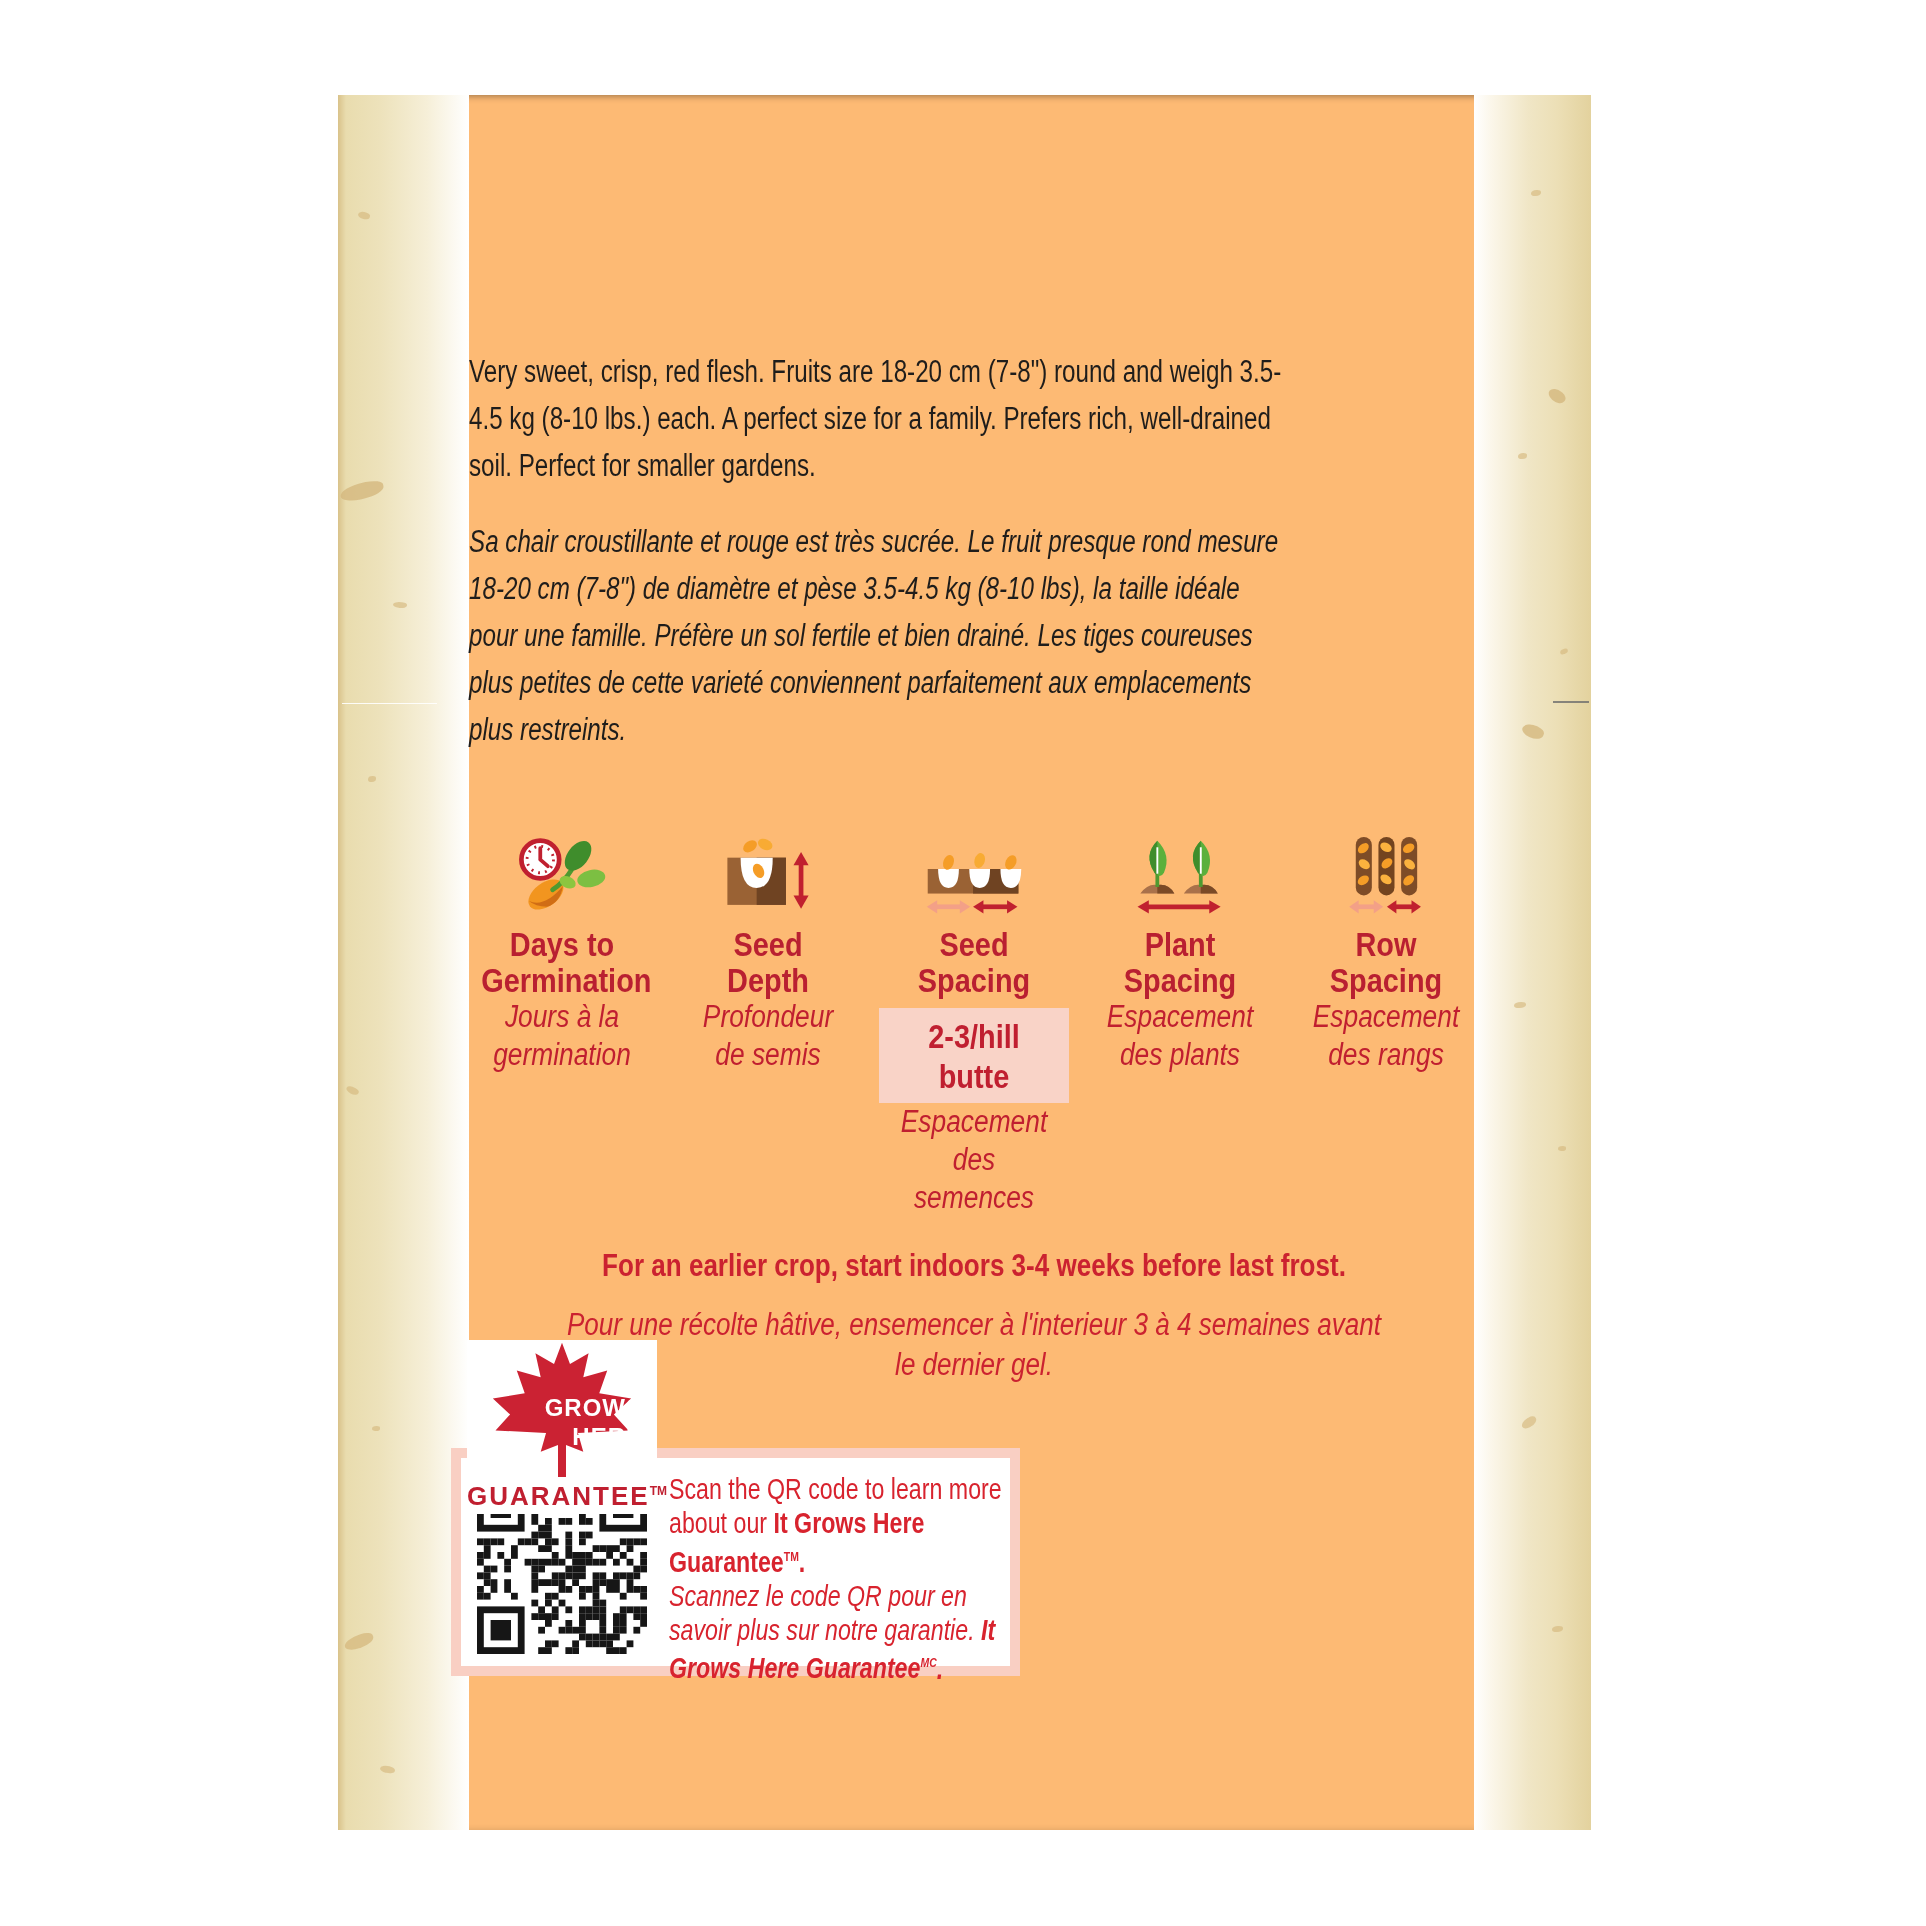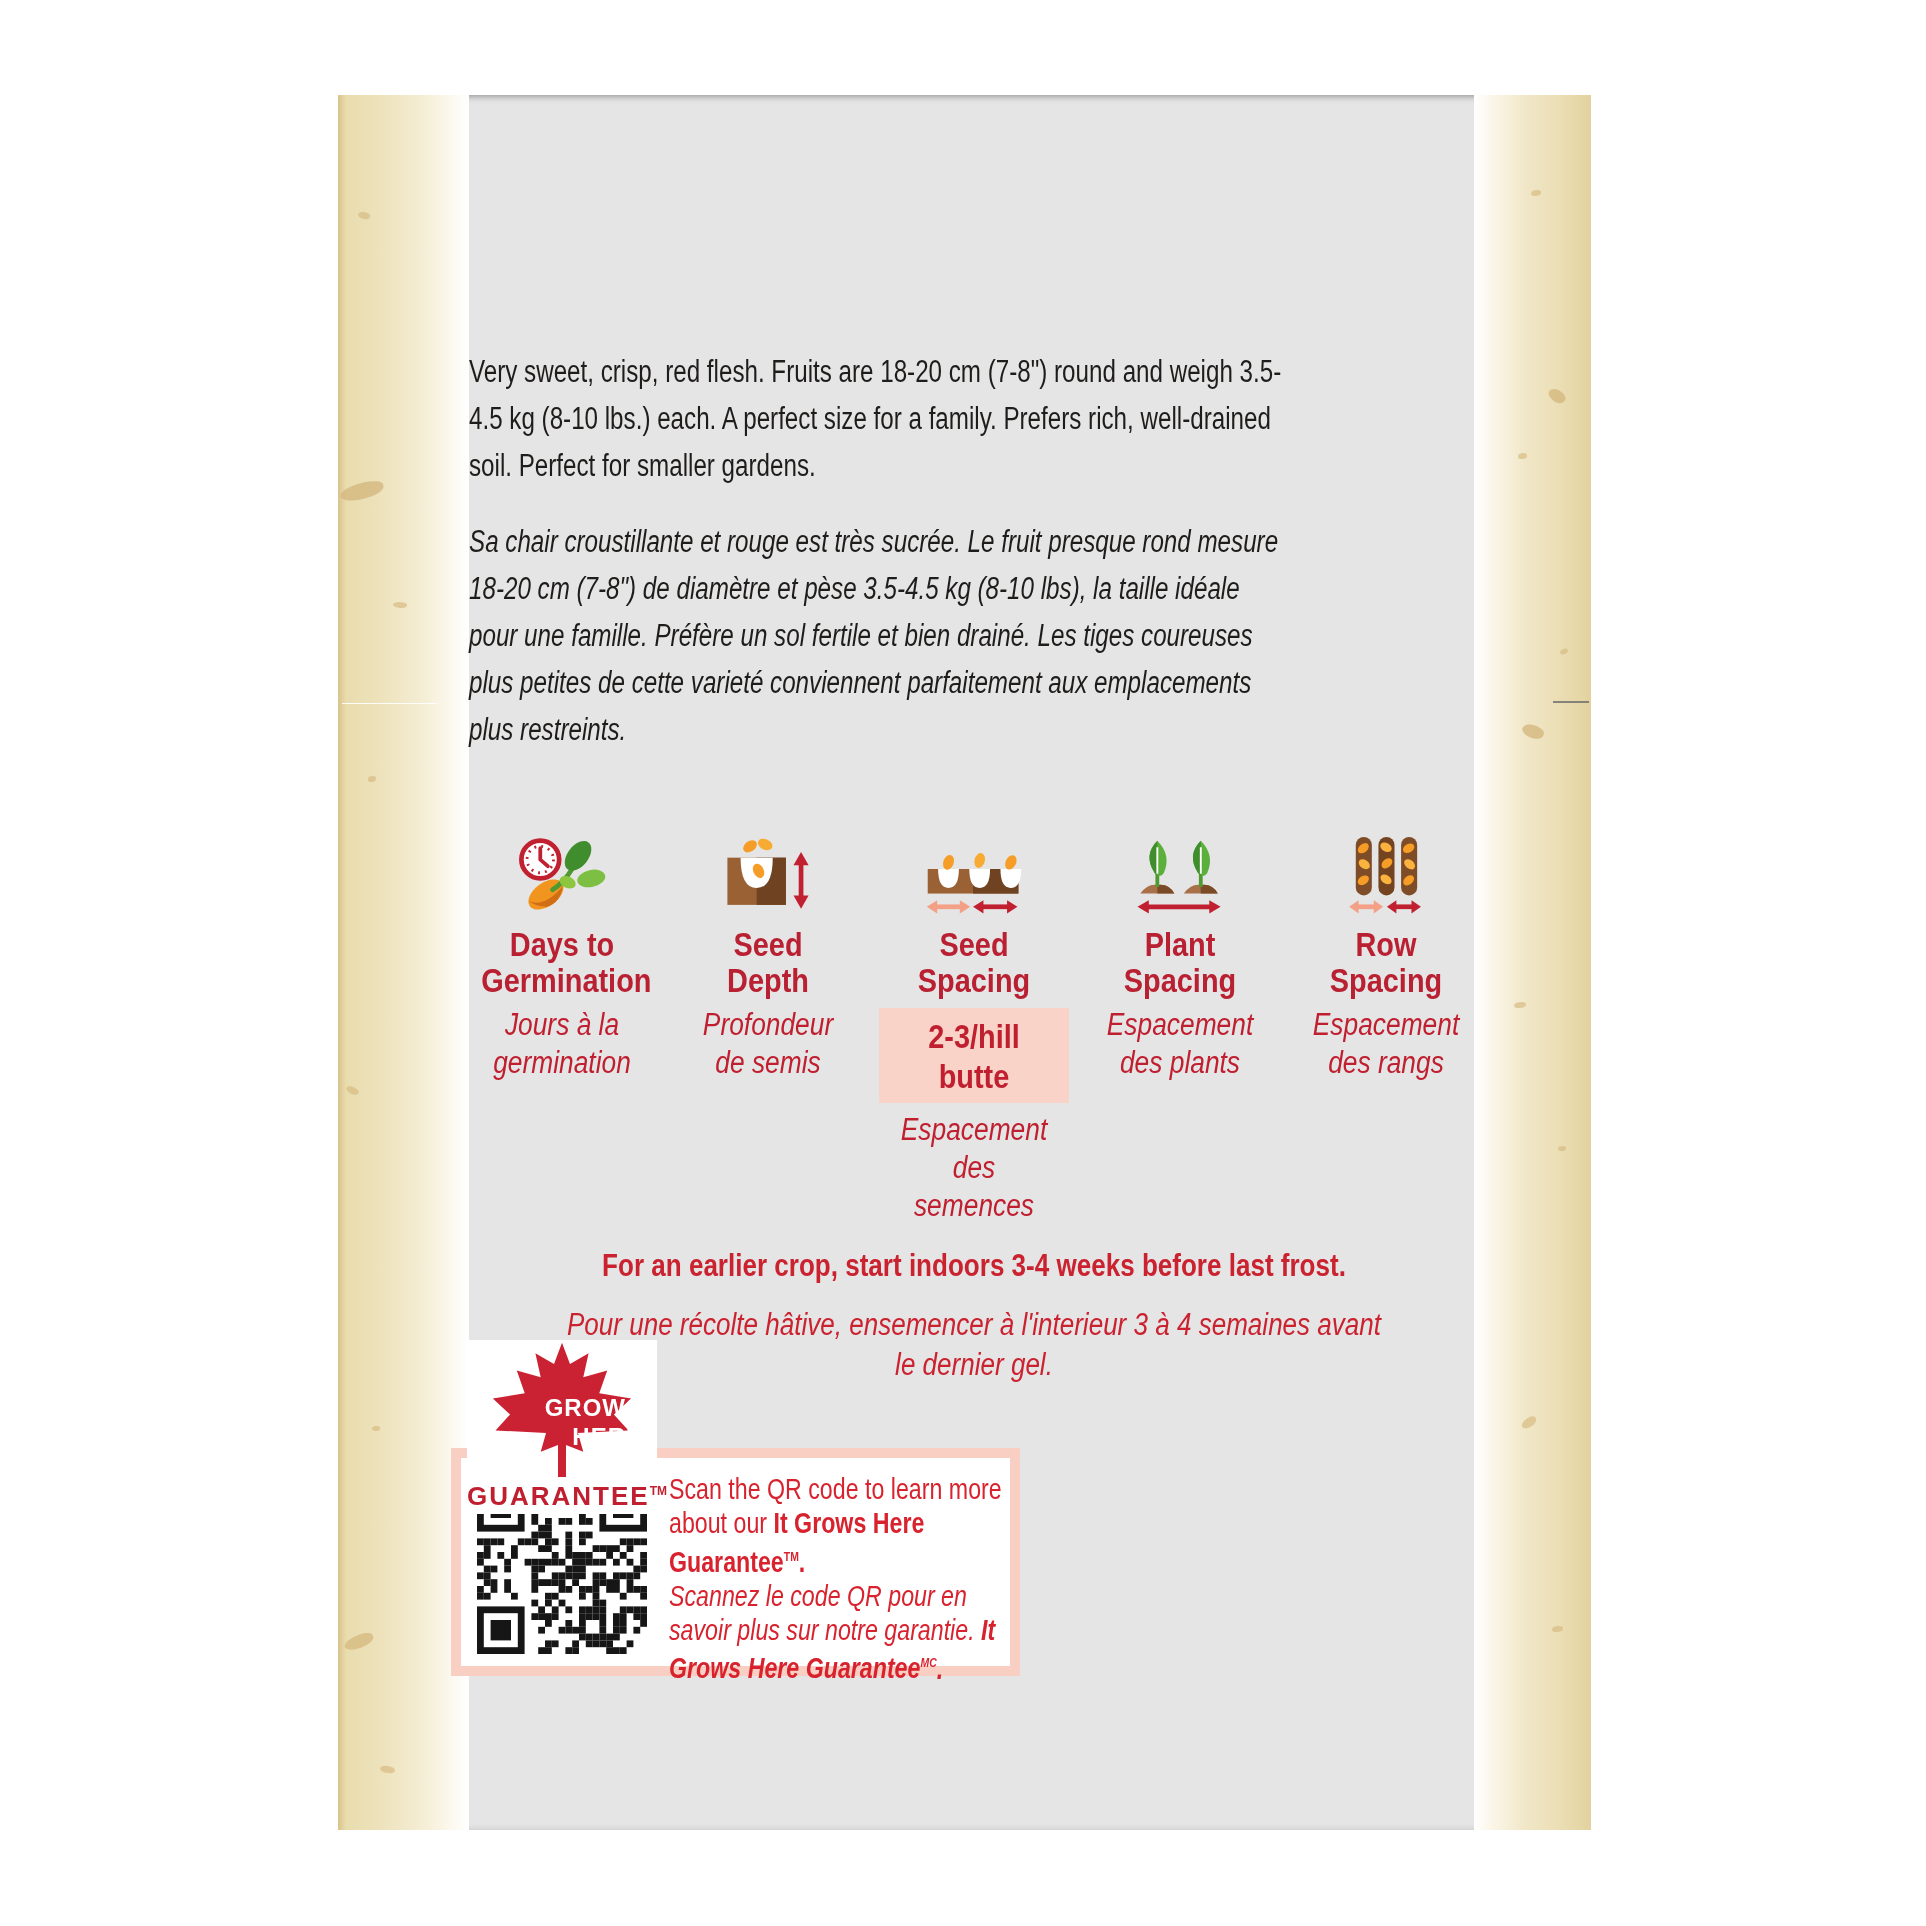--- a/index.html
+++ b/index.html
@@ -1,18 +1,18 @@
 <!DOCTYPE html>
 <html><head>
 <meta charset="utf-8">
 <style>
   html,body{margin:0;padding:0;background:#ffffff;}
   body{width:1927px;height:1927px;position:relative;font-family:"Liberation Sans",sans-serif;overflow:hidden;}
 
-  .packet{position:absolute;left:338px;top:95px;width:1253px;height:1735px;background:#e5e5e5;
+  .packet{position:absolute;left:338px;top:95px;width:1253px;height:1735px;background:#fdba74;
           box-shadow:inset 0 5px 7px -4px rgba(0,0,0,.4), inset 0 -4px 6px -4px rgba(0,0,0,.15);}
   .band-left{position:absolute;left:0;top:0;bottom:0;width:131px;
           background:linear-gradient(90deg,#d9c28a 0px,#e9dcae 8px,#ede2bb 42px,#f6efd8 89px,#ffffff 131px);}
   .band-right{position:absolute;right:0;top:0;bottom:0;width:117px;
           background:linear-gradient(270deg,#e3d29e 0px,#ecdfb6 34px,#f0e6c6 63px,#fbf6e9 99px,#ffffff 117px);}
   .crease-right{position:absolute;right:2px;top:606px;width:36px;height:2px;background:#6d6d6d;opacity:.8;}
   .crease-left{position:absolute;left:4px;top:608px;width:95px;height:1px;background:rgba(255,255,255,.9);}
 
   .fleck{position:absolute;background:#d5b87e;opacity:.65;border-radius:60% 40% 55% 45%;}
 
@@ -23,21 +23,21 @@
   .desc-en{top:253px;}
   .desc-fr{top:423px;font-style:italic;}
 
   .grid{position:absolute;left:0;top:740px;width:1014px;display:flex;gap:16px;}
   .col{flex:1;text-align:center;min-width:0;}
   .icon-wrap{height:85px;display:flex;align-items:flex-end;justify-content:center;}
   .label{margin-top:6px;color:#b92031;font-weight:bold;font-size:34px;line-height:36px;min-height:71px;}
   .label div,.value-box div,.label-fr div{transform:scaleX(.85);transform-origin:center;}
   .value-box{margin-top:10px;height:95px;background:#f9d3c7;display:flex;flex-direction:column;
              justify-content:center;color:#c01f30;font-weight:bold;font-size:34px;line-height:40px;}
-  .label-fr{margin-top:8px;color:#c01f30;font-style:italic;font-size:31px;line-height:38px;}
+  .label-fr{margin-top:0;color:#c01f30;font-style:italic;font-size:31px;line-height:38px;}
 
   .note{position:absolute;left:0;width:100%;text-align:center;color:#cb2230;}
   .note-en{top:1153px;font-weight:bold;font-size:31px;transform:scaleX(.84);}
   .note-fr{top:1210px;font-style:italic;font-size:31px;line-height:40px;white-space:pre-line;transform:scaleX(.84);}
 
   .logo{position:absolute;left:0px;top:1245px;width:190px;background:#ffffff;text-align:right;z-index:3;padding-bottom:2px;}
   .leaf-wrap{position:relative;width:162px;margin:0 auto;}
   .leaf-text{position:absolute;left:0;top:24px;width:100%;color:#ffffff;font-weight:bold;
              font-size:24px;line-height:29px;letter-spacing:1px;}
   .wordmark{margin-top:-4px;color:#c01f30;font-weight:bold;font-size:26px;letter-spacing:2px;text-transform:uppercase;}

